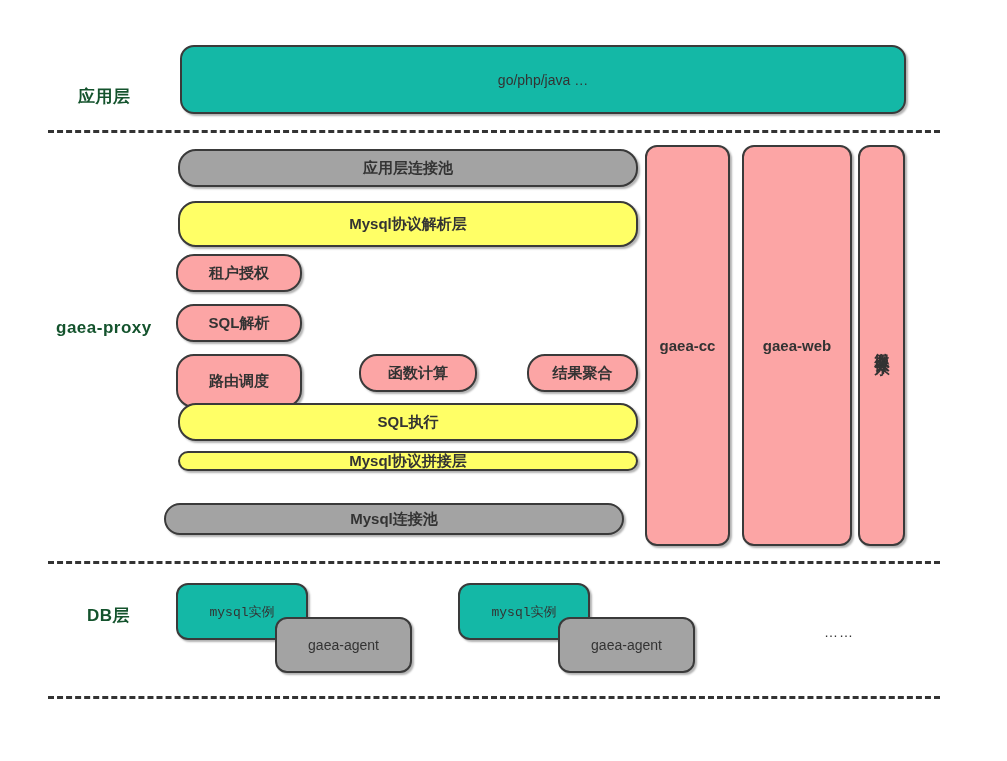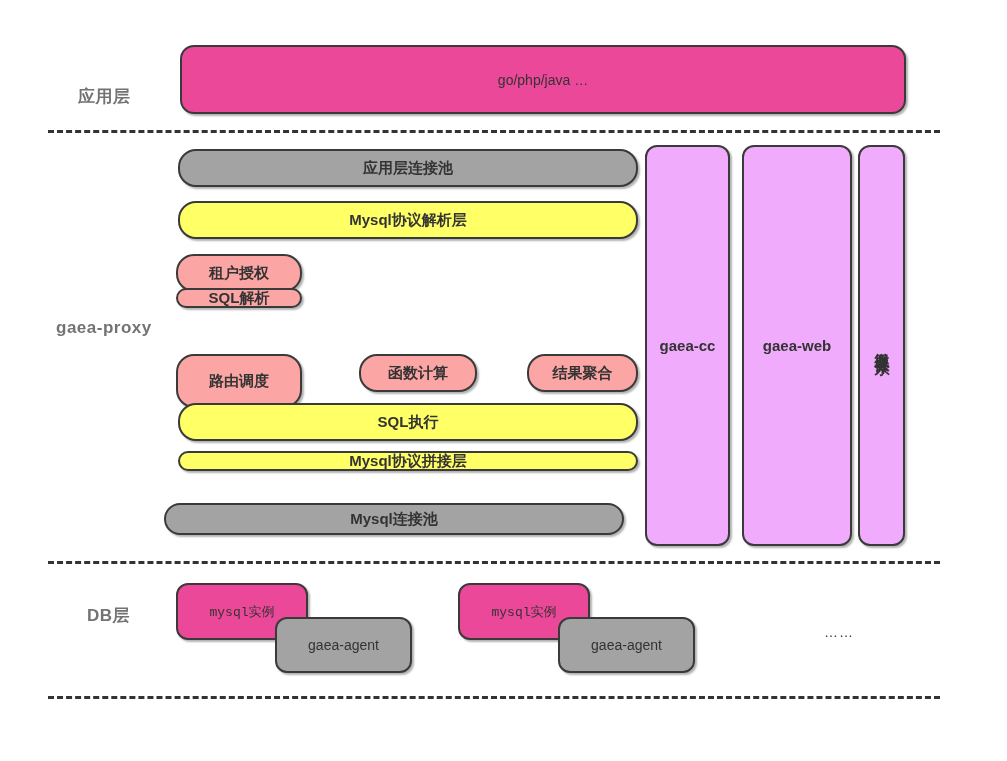--- a/index.html
+++ b/index.html
@@ -15,21 +15,21 @@
     width: 1007px;
     height: 761px;
     background: #ffffff;
     overflow: hidden;
   }
 
   
   .layer-label {
     position: absolute;
     font-weight: bold;
-    color: #737373;
+    color: #14532d;
     font-size: 17px;
     letter-spacing: 0.5px;
     white-space: nowrap;
   }
 
   
   .divider {
     position: absolute;
     height: 0;
     border-top: 3px dashed #333333;
@@ -45,26 +45,26 @@
     align-items: center;
     justify-content: center;
     color: #333333;
     font-size: 14px;
     box-shadow: 2px 2px 2px rgba(0,0,0,0.30);
     text-align: center;
   }
   .box.bold { font-weight: bold; font-size: 15px; }
   .box.mono { font-family: "Liberation Mono", monospace; font-size: 13px; }
 
-  .fill-applight { background: #ec4899; }
+  .fill-applight { background: #14b8a6; }
   .fill-blue     { background: #a3a3a3; }
   .fill-yellow   { background: #ffff66; }
   .fill-pink     { background: #fca5a5; }
   .fill-green    { background: #fca5a5; }
-  .fill-cyan     { background: #f0abfc; }
+  .fill-cyan     { background: #fca5a5; }
 
   .pill { border-radius: 18px; }
 
   
   .vertical-text {
     writing-mode: vertical-rl;
     text-orientation: upright;
     font-weight: bold;
     font-size: 15px;
     letter-spacing: 2px;
@@ -86,25 +86,25 @@
   <div class="layer-label" style="left:78px; top:85px;">应用层</div>
 
   <div class="box fill-applight" style="left:180px; top:45px; width:726px; height:69px; border-radius:14px;">go/php/java …</div>
 
   <div class="divider" style="left:48px; top:130px; width:892px;"></div>
 
   <div class="layer-label" style="left:56px; top:318px;">gaea-proxy</div>
 
   <div class="box pill bold fill-blue" style="left:178px; top:149px; width:460px; height:38px;">应用层连接池</div>
 
-  <div class="box pill bold fill-yellow" style="left:178px; top:201px; width:460px; height:38px;text-align:right;">Mysql协议解析层</div>
+  <div class="box pill bold fill-yellow" style="left:178px; top:201px; width:460px; height:46px;text-align:right;">Mysql协议解析层</div>
 
   <div class="box pill bold fill-pink" style="left:176px; top:254px; width:126px; height:38px;">租户授权</div>
 
-  <div class="box pill bold fill-pink" style="left:176px; top:288px; width:126px; height:20px;">SQL解析</div>
+  <div class="box pill bold fill-pink" style="left:176px; top:304px; width:126px; height:38px;">SQL解析</div>
 
   <div class="box pill bold fill-pink" style="left:176px; top:354px; width:126px; height:54px;">路由调度</div>
 
   <div class="box pill bold fill-green" style="left:359px; top:354px; width:118px; height:38px;">函数计算</div>
 
   <div class="box pill bold fill-green" style="left:527px; top:354px; width:111px; height:38px;">结果聚合</div>
 
   <div class="box pill bold fill-yellow" style="left:178px; top:403px; width:460px; height:38px;">SQL执行</div>
 
   <div class="box pill bold fill-yellow" style="left:178px; top:451px; width:460px; height:20px;">Mysql协议拼接层</div>

